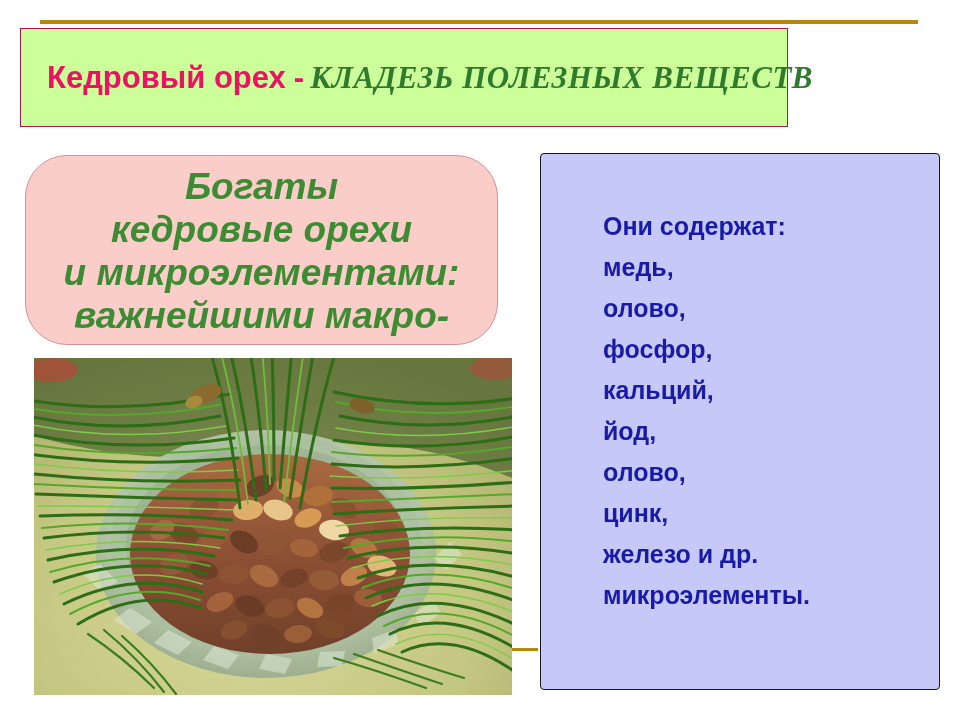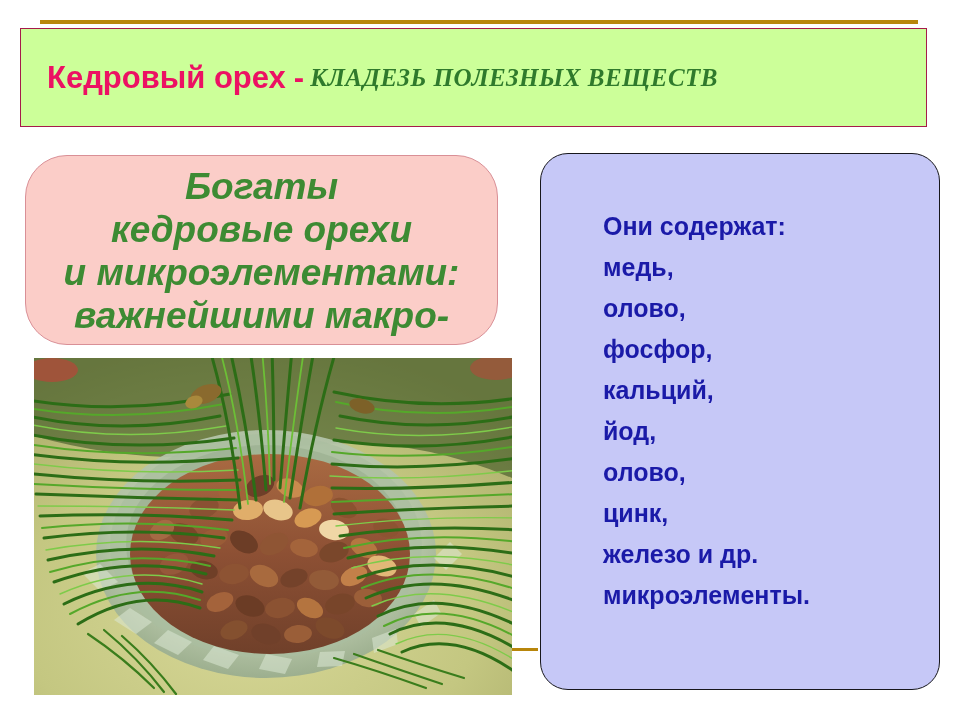--- a/index.html
+++ b/index.html
@@ -31,21 +31,21 @@
     width: 104px;
     height: 3px;
     background: #b8860b;
   }
 
   
   .title-banner {
     position: absolute;
     left: 20px;
     top: 28px;
-    width: 907px;
+    width: 768px;
     height: 99px;
     background: #ccff99;
     border: 1.5px solid #a61a4a;
     box-sizing: border-box;
     display: flex;
     align-items: center;
     padding-left: 26px;
     text-align: right;
   }
   .title-main {
@@ -59,21 +59,21 @@
     color: #ec1163;
     font-weight: bold;
     font-size: 31px;
     margin: 0 6px 0 8px;
   }
   .title-sub {
     color: #2f7a2c;
     font-family: "Liberation Serif", "DejaVu Serif", serif;
     font-style: italic;
     font-weight: bold;
-    font-size: 25px;
+    font-size: 31px;
     letter-spacing: 0.5px;
     white-space: nowrap;
   }
 
   
   .pink-box {
     position: absolute;
     left: 25px;
     top: 155px;
     width: 473px;
@@ -112,21 +112,21 @@
 
   
   .blue-box {
     position: absolute;
     left: 540px;
     top: 153px;
     width: 400px;
     height: 537px;
     background: #c6c8f7;
     border: 1.4px solid #17171c;
-    border-radius: 28px;
+    border-radius: 4px;
     box-sizing: border-box;
     padding: 52px 7px 0 62px;
   }
   .blue-box .bline {
     color: #1a1aa8;
     font-weight: bold;
     font-size: 25px;
     line-height: 41px;
     white-space: nowrap;
   }

